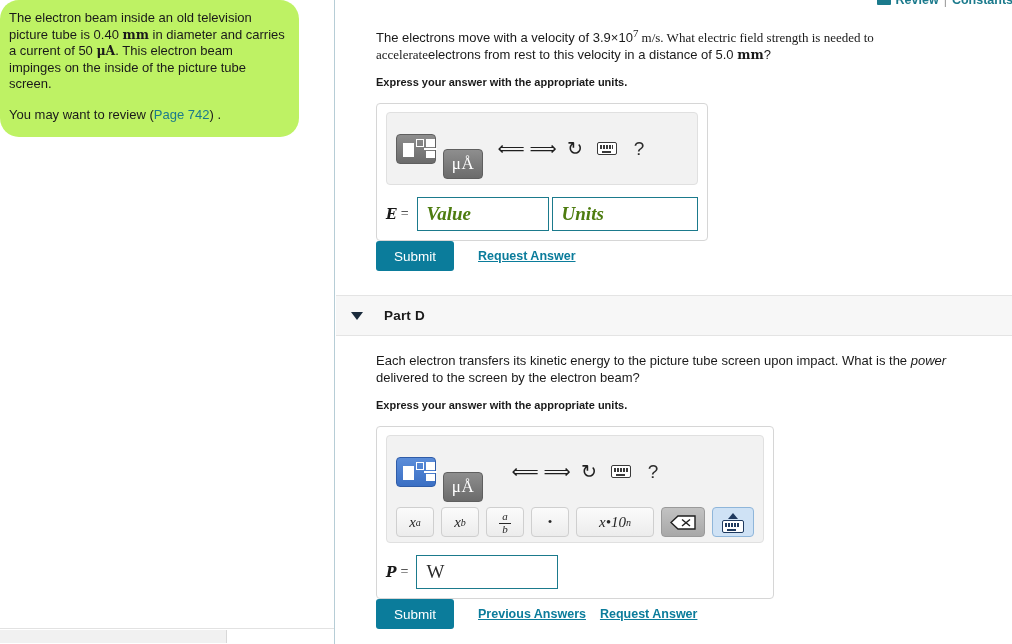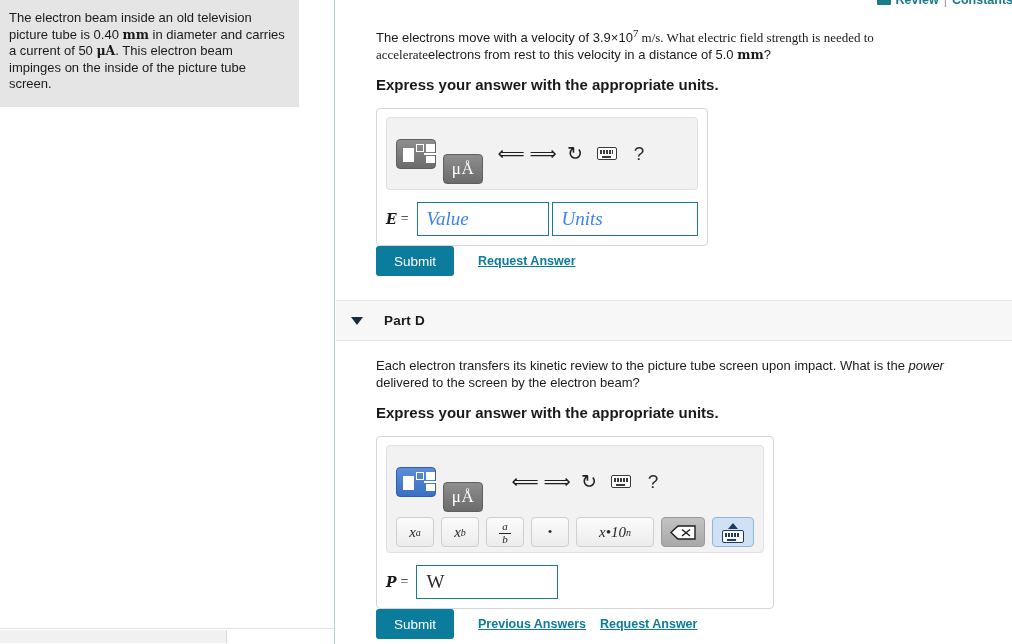--- a/index.html
+++ b/index.html
@@ -19,24 +19,25 @@
 
   
   #left-panel {
     position: absolute;
     left: 0; top: 0;
     width: 322px;
     height: 644px;
     background: #ffffff;
   }
   #problem-box {
-    background: #e5e5e5;
+    background: #bef264;
     padding: 10px 14px 14px 9px;
     width: 299px;
     box-sizing: border-box;
+    border-radius: 19px;
   }
   #problem-box p {
     margin: 0;
     line-height: 16.5px;
     font-size: 13px;
     color: #1a1a1a;
   }
   #problem-box p.second {
     margin-top: 14px;
   }
@@ -135,21 +136,21 @@
     margin: 0;
     padding-top: 16px;
     font-size: 13px;
     line-height: 17px;
     color: #1a1a1a;
     max-width: 602px;
   }
   .express {
     margin: 0;
     padding-top: 13px;
-    font-size: 15px;
+    font-size: 11px;
     font-weight: bold;
     color: #1a1a1a;
   }
 
   
   .answer-box {
     margin-top: 15px;
     border: 1px solid #d6d6d6;
     border-radius: 4px;
     background: #ffffff;
@@ -342,22 +343,23 @@
     display: flex;
     align-items: center;
     padding: 0 9px;
     font-family: "Liberation Serif", serif;
     font-size: 19px;
     color: #2b2b2b;
   }
   .field.value-field { width: 132px; }
   .field.units-field { width: 146px; margin-left: 3px; }
   .field.placeholder {
-    color: #3b82f6;
+    color: #4d7c0f;
     font-style: italic;
+    font-weight: bold;
   }
   .field.wide-value { width: 140px; }
   .field.wide-units { width: 142px; }
 
   
   .actions {
     display: flex;
     align-items: center;
   }
   .submit-btn {
@@ -384,20 +386,23 @@
 </head>
 <body>
 
 <div id="left-panel">
   <div id="problem-box">
     <p>
       <span>The electron beam inside an old television picture</span>
       <span>tube is 0.40 </span><span class="unit-bold">mm</span><span> in diameter and carries a current</span>
       <span>of 50 </span><span class="unit-bold">μA</span><span>. This electron beam impinges on the</span>
       <span>inside of the picture tube screen.</span>
+    </p>
+    <p class="second">
+      <span>You may want to review (</span><a class="link" href="#">Page 742</a><span>) .</span>
     </p>
   </div>
 </div>
 <div id="panel-divider"></div>
 
 <div id="hscrollbar">
   <div id="hscroll-track"></div>
 </div>
 
 <div id="main">
@@ -460,21 +465,21 @@
       </div>
     </div>
   </div>
 
   <div style="margin-top:24px;">
     <div class="part-header">
       <span class="caret"></span>
       <span class="part-title">Part D</span>
     </div>
     <div class="part-body">
-      <p class="qtext"><span>Each electron transfers its kinetic review to the picture tube screen upon impact. What is the </span><em>power</em><br><span>delivered to the screen by the electron beam?</span></p>
+      <p class="qtext"><span>Each electron transfers its kinetic energy to the picture tube screen upon impact. What is the </span><em>power</em><br><span>delivered to the screen by the electron beam?</span></p>
       <p class="express">Express your answer with the appropriate units.</p>
 
       <div class="answer-box">
         <div class="toolbar" style="display:block;">
           <div style="display:flex;align-items:center;">
             <div class="tb-btn blue">
               <span class="tmpl-icon">
                 <i class="sq-big"></i>
                   <i class="sq-small"></i>
                   <i class="fr-top"></i>

